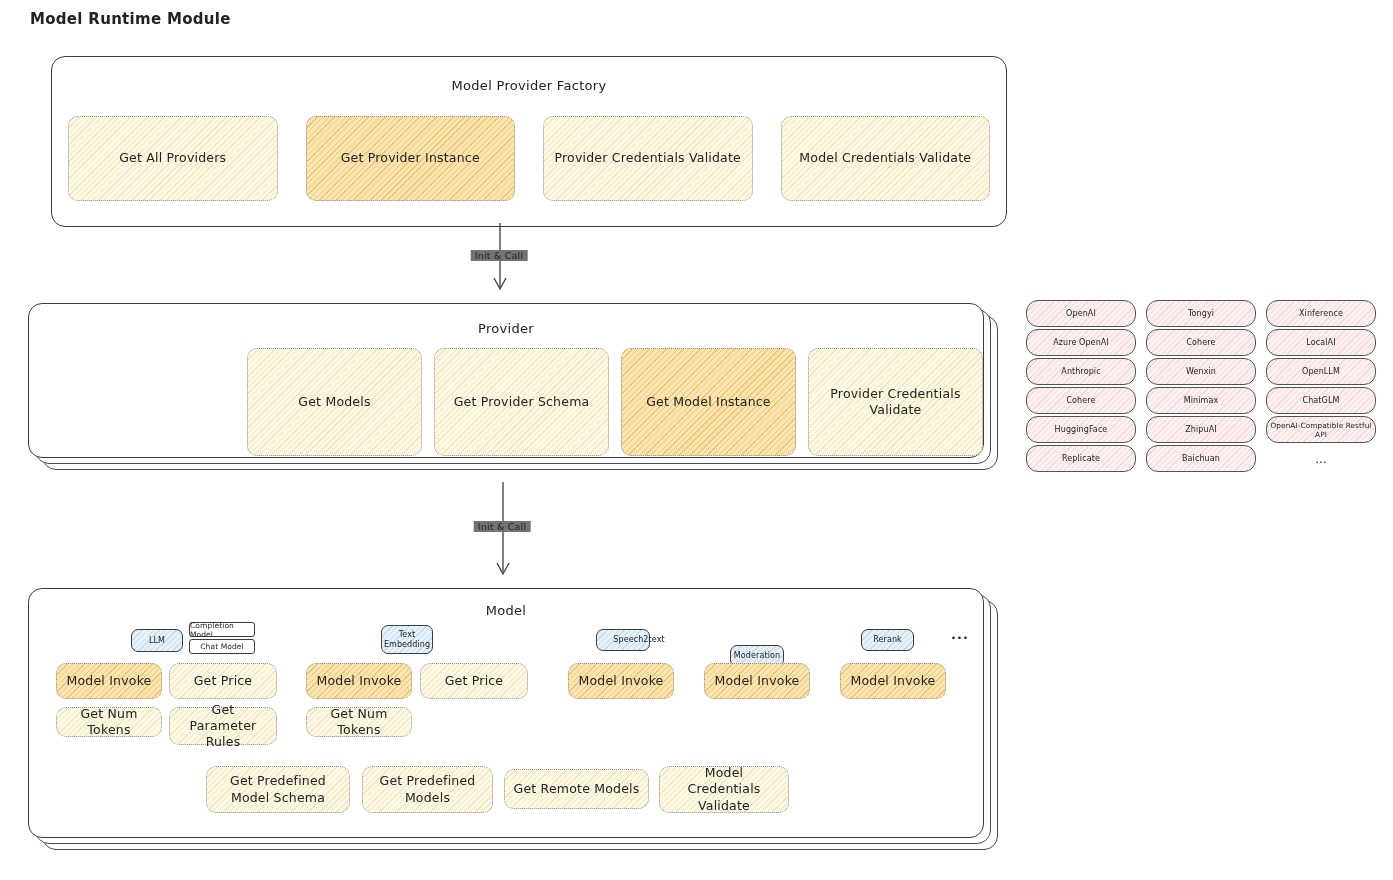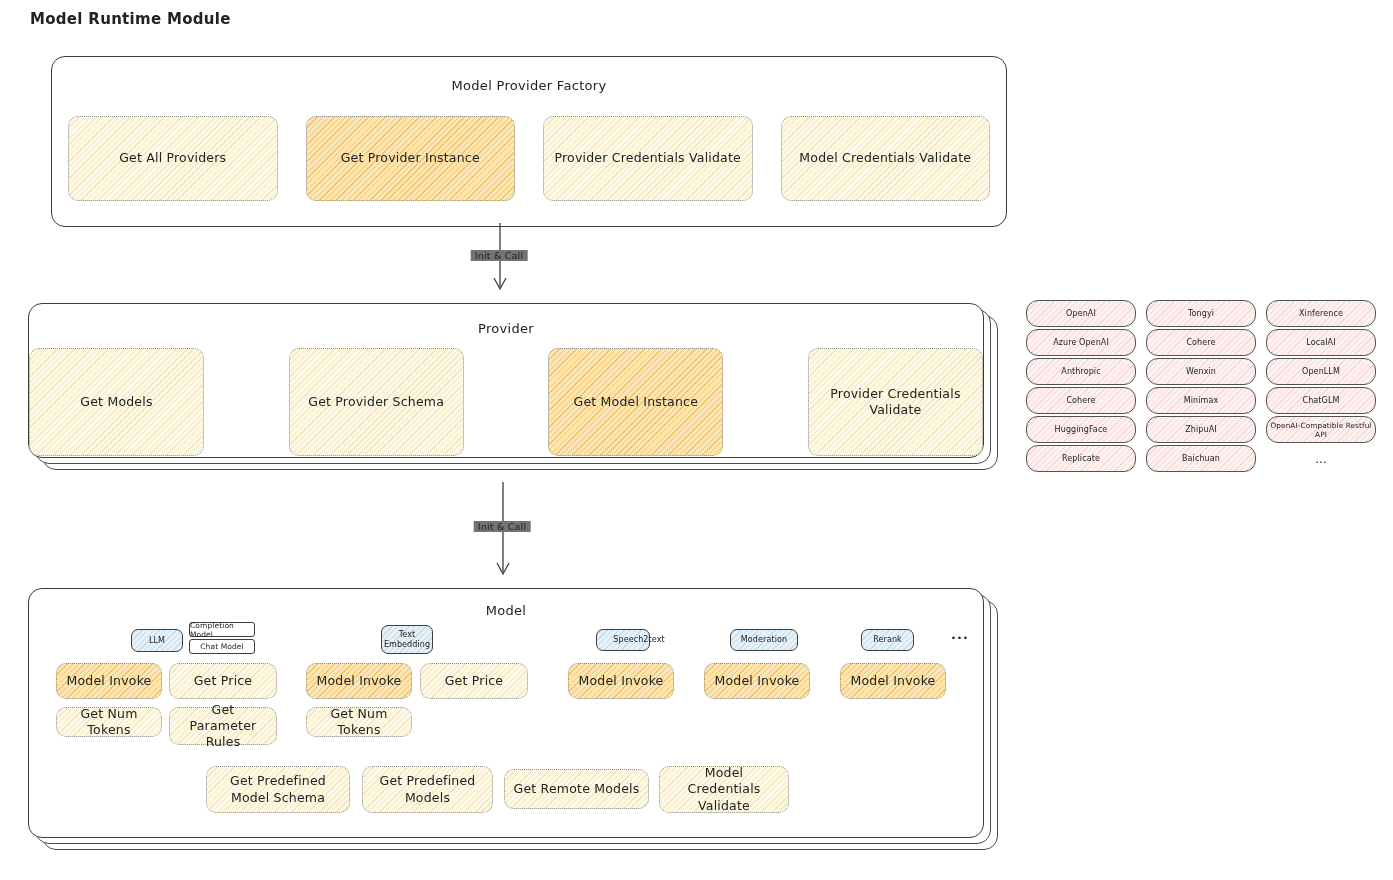--- a/index.html
+++ b/index.html
@@ -17,21 +17,21 @@
   
   .op { display:flex; align-items:center; justify-content:center; text-align:center;
         border:1.5px dotted #8f8f8f; border-radius:10px; font-size:12.5px; font-weight:500;
         line-height:1.3; padding:2px 8px; letter-spacing:.2px;
         background:repeating-linear-gradient(135deg,#fdf9e6 0px,#fdf9e6 3px,#f3e6ba 3px,#f3e6ba 4px); }
   .op.highlight { background:repeating-linear-gradient(135deg,#fce7b4 0px,#fce7b4 3px,#f2c26d 3px,#f2c26d 4px); }
 
   .factory-row { position:absolute; left:16px; right:16px; top:59px; height:85px; display:flex; gap:28px; }
   .factory-row .op { flex:1; }
 
-  .provider-row { position:absolute; left:0; right:0; top:44px; height:108px; display:flex; justify-content:space-between; gap:12px; }
+  .provider-row { position:absolute; left:0; right:0; top:44px; height:108px; display:flex; justify-content:flex-end; gap:12px; }
   .provider-row .op { width:175px; }
 
   
   .arrow-svg { position:absolute; }
   .arrow-label { position:absolute; transform:translateX(-50%); background:#737373; padding:0 4px;
                  font-size:9.5px; font-weight:500; letter-spacing:.2px; }
 
   
   .providers-grid { position:absolute; left:1026px; top:300px; display:grid;
                     grid-template-columns:repeat(3,110px); column-gap:10px; row-gap:2px; }
@@ -115,21 +115,21 @@
   <div class="stack-layer" style="left:42px; top:600px; width:956px; height:250px;"></div>
   <div class="stack-layer" style="left:35px; top:594px; width:956px; height:250px;"></div>
   <div class="container" style="left:28px; top:588px; width:956px; height:250px;">
     <div class="container-title" style="margin-top:14px;">Model</div>
 
     <div class="tag abs" style="left:102px; top:40px; width:52px; height:23px;">LLM</div>
     <div class="mini abs" style="left:160px; top:33px; width:66px; height:15px;">Completion Model</div>
     <div class="mini abs" style="left:160px; top:50px; width:66px; height:15px;">Chat Model</div>
     <div class="tag abs" style="left:352px; top:36px; width:52px; height:29px; padding:8px 4px;">Text Embedding</div>
     <div class="tag abs" style="left:567px; top:40px; width:54px; height:22px;padding-left:32px;">Speech2text</div>
-    <div class="tag abs" style="left:701px; top:40px; width:68px; height:22px;">Moderation</div>
+    <div class="tag abs" style="left:701px; top:56px; width:54px; height:22px;">Moderation</div>
     <div class="tag abs" style="left:832px; top:40px; width:53px; height:22px;">Rerank</div>
     <div class="dots abs" style="left:922px; top:38px;">...</div>
 
     <div class="op highlight abs" style="left:27px; top:74px; width:106px; height:36px;">Model Invoke</div>
     <div class="op abs" style="left:140px; top:74px; width:108px; height:36px;">Get Price</div>
     <div class="op highlight abs" style="left:277px; top:74px; width:106px; height:36px;">Model Invoke</div>
     <div class="op abs" style="left:391px; top:74px; width:108px; height:36px;">Get Price</div>
     <div class="op highlight abs" style="left:539px; top:74px; width:106px; height:36px;">Model Invoke</div>
     <div class="op highlight abs" style="left:675px; top:74px; width:106px; height:36px;">Model Invoke</div>
     <div class="op highlight abs" style="left:811px; top:74px; width:106px; height:36px;">Model Invoke</div>

